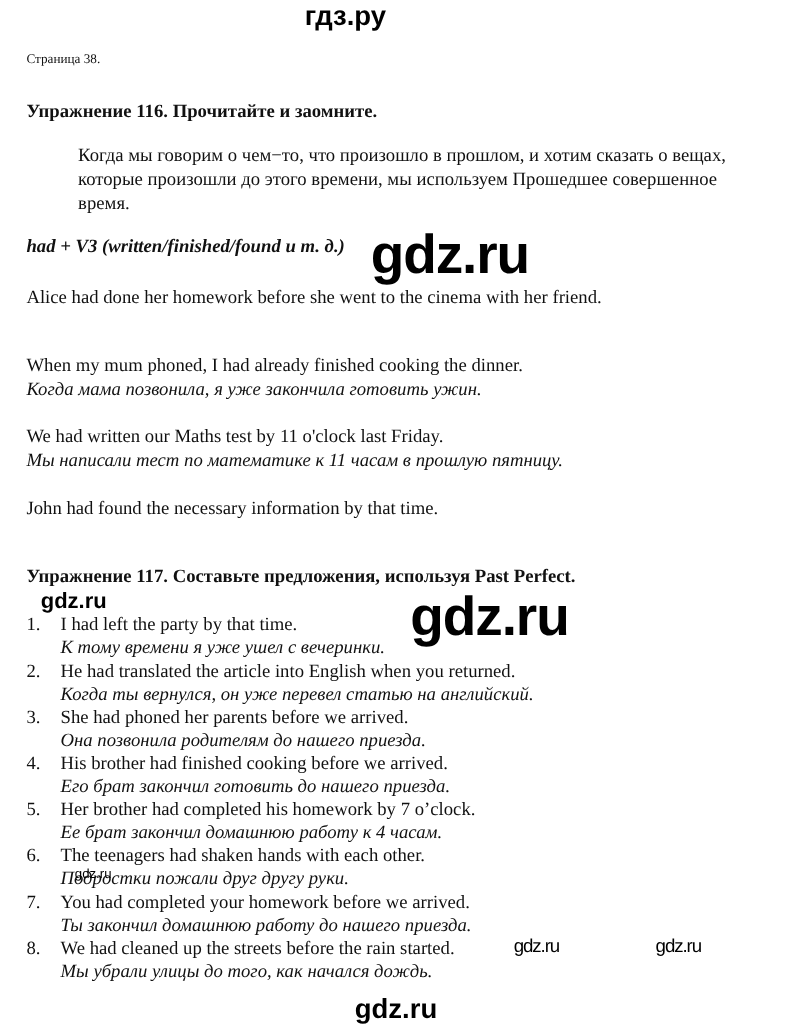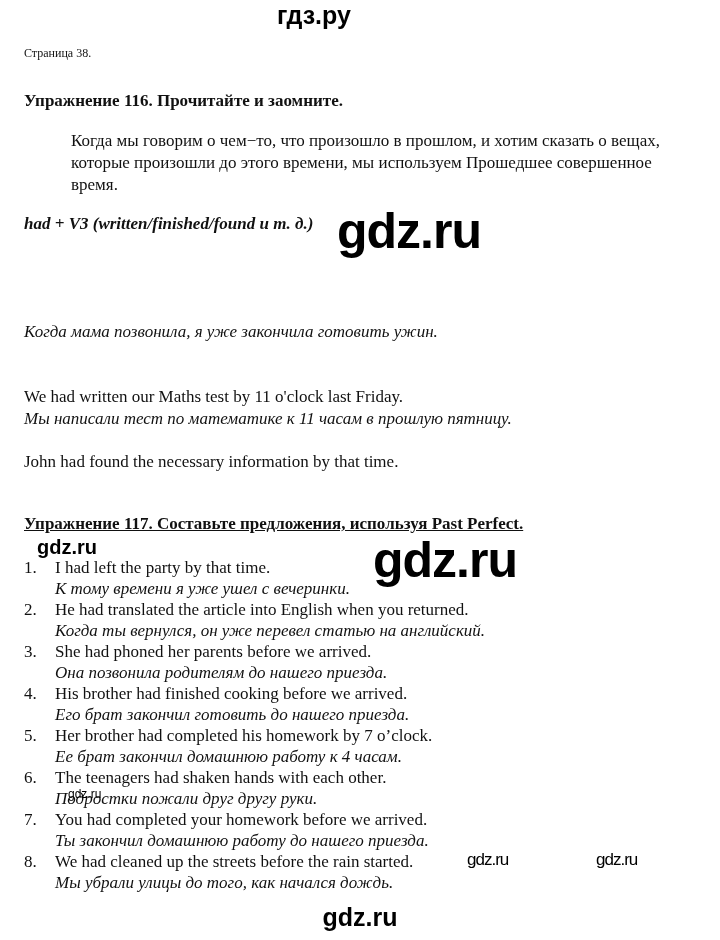--- a/index.html
+++ b/index.html
@@ -18,41 +18,43 @@
     .wm-bottom { left: 0; width: 720px; text-align: center; top: 905px; font-size: 25px; }
 
     .abs { position: absolute; white-space: nowrap; }
     .page-label { left: 24px; top: 46px; font-size: 12px; }
     .h { font-weight: bold; font-size: 17px; }
     .h116 { left: 24px; top: 91px; }
     .intro { left: 24px; top: 130px; font-size: 17px; line-height: 22px; white-space: normal; width: 600px; margin-left: 47px; }
     .formula { left: 24px; top: 214px; font-size: 17px; font-weight: bold; font-style: italic; }
     .ex { left: 24px; font-size: 17px; line-height: 22px; }
     .ex .ru { font-style: italic; }
-    .h117 { left: 24px; top: 514px; text-decoration: underline; }
+    .h117 { left: 24px; top: 514px; }
     .list { position: absolute; left: 24px; top: 558px; font-size: 17px; }
     .li { position: relative; height: 42px; }
     .li .num { position: absolute; left: 0; top: 0; }
     .li .en { position: absolute; left: 31px; top: 0; white-space: nowrap; }
     .li .ru { position: absolute; left: 31px; top: 21px; white-space: nowrap; font-style: italic; text-align: center; }
   </style>
 </head>
 <body>
 
 <div class="wm wm-top">гдз.ру</div>
 
 <div class="abs page-label">Страница 38.</div>
 
 <div class="abs h h116">Упражнение 116. Прочитайте и заомните.</div>
 <div class="abs intro">Когда мы говорим о чем−то, что произошло в прошлом, и хотим сказать о вещах, которые произошли до этого времени, мы используем Прошедшее совершенное время.</div>
 <div class="abs formula">had + V3 (written/finished/found и т. д.)</div>
 
 <div class="abs ex" style="top:259px">
+  <div>Alice had done her homework before she went to the cinema with her friend.</div>
 </div>
 <div class="abs ex" style="top:321px">
+  <div>When my mum phoned, I had already finished cooking the dinner.</div>
   <div class="ru">Когда мама позвонила, я уже закончила готовить ужин.</div>
 </div>
 <div class="abs ex" style="top:386px">
   <div>We had written our Maths test by 11 o'clock last Friday.</div>
   <div class="ru">Мы написали тест по математике к 11 часам в прошлую пятницу.</div>
 </div>
 <div class="abs ex" style="top:451px">
   <div>John had found the necessary information by that time.</div>
 </div>
 

